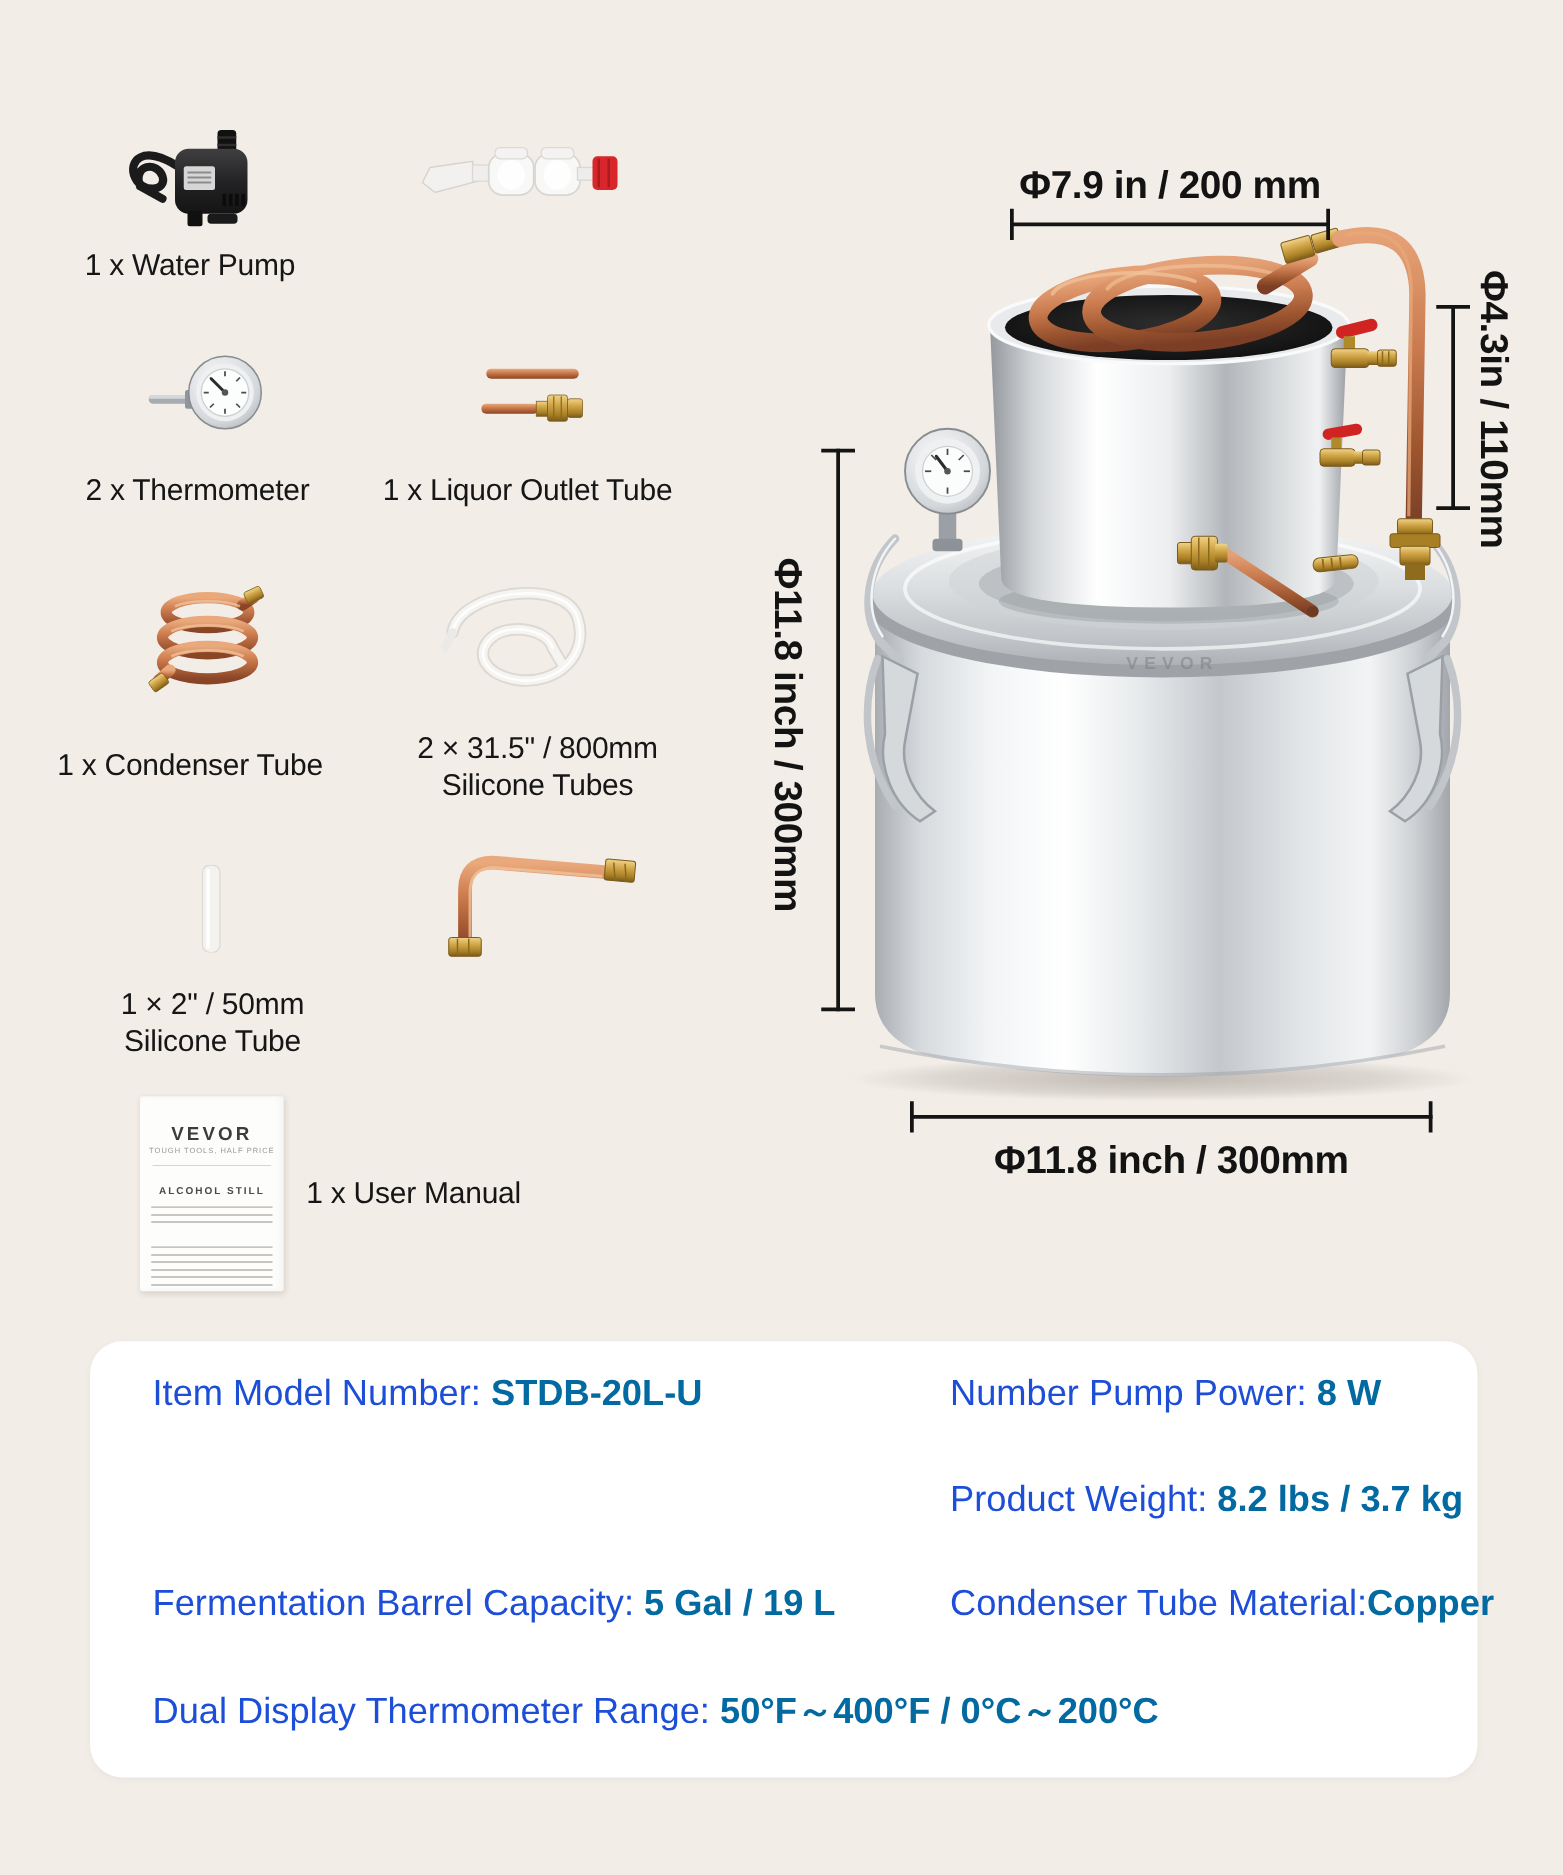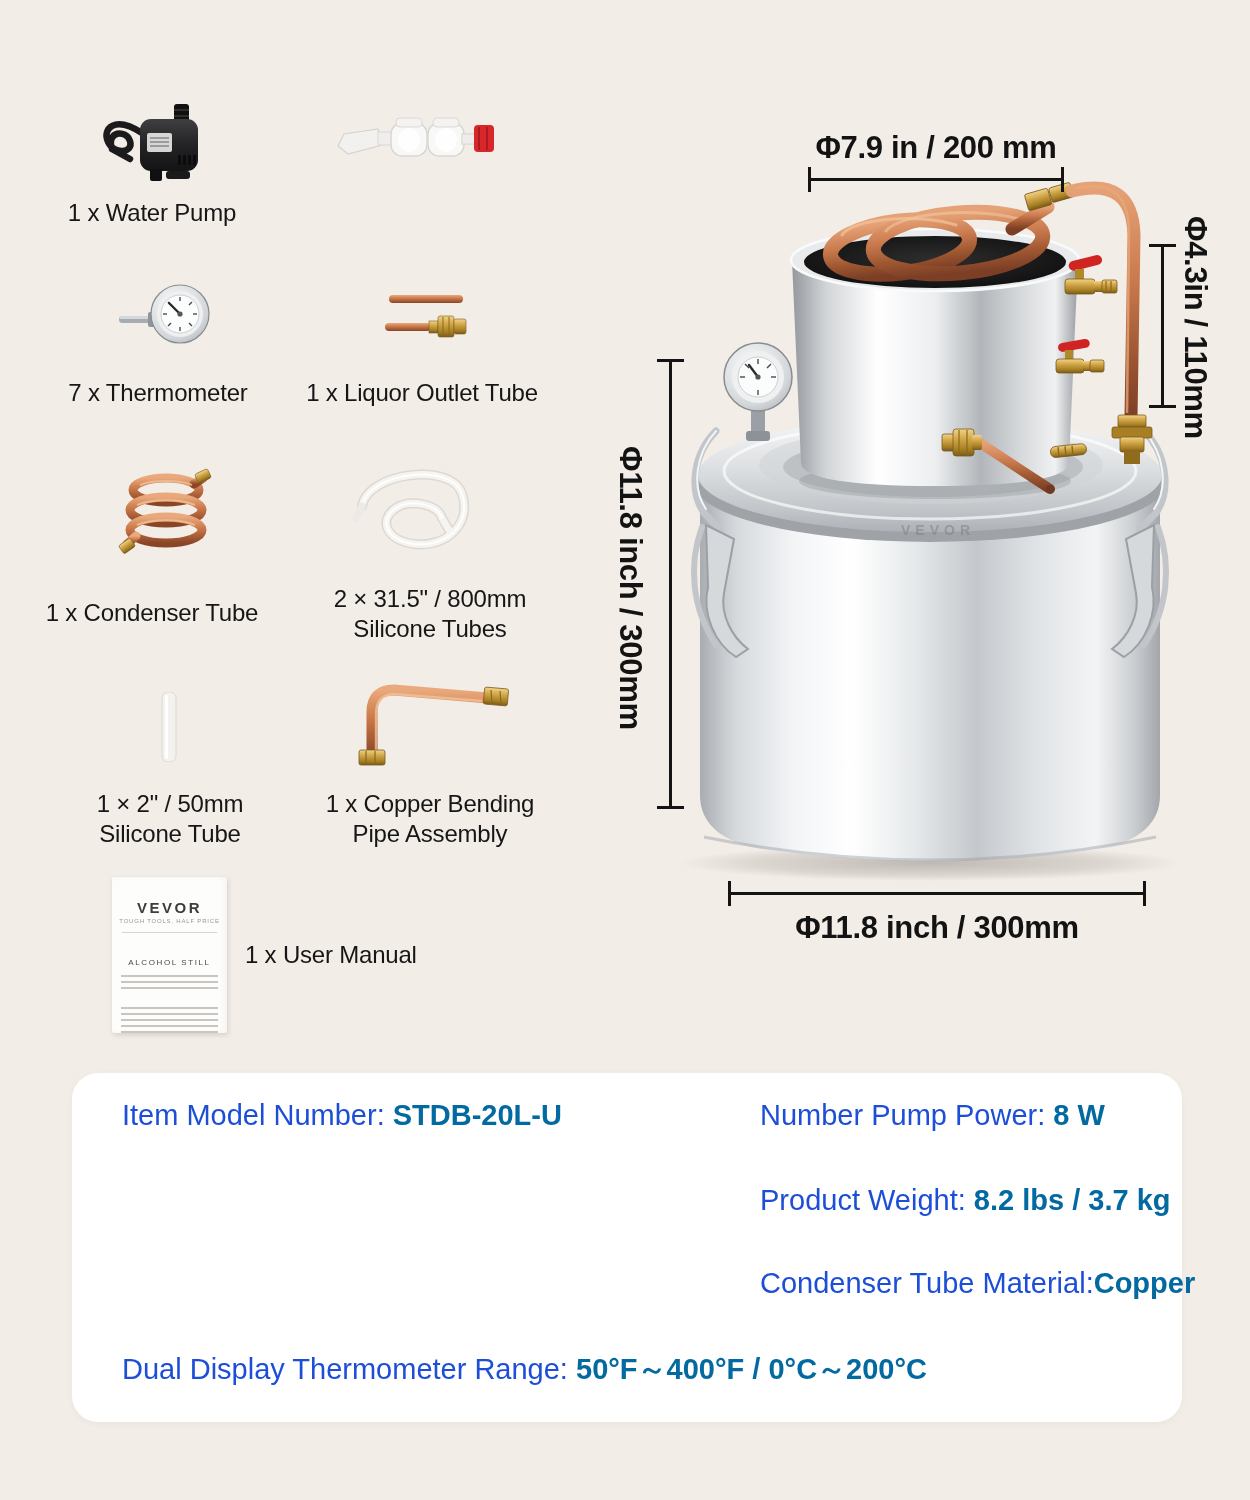--- a/index.html
+++ b/index.html
@@ -46,21 +46,21 @@
     position:absolute;left:112px;top:877px;width:115px;height:156px;
     background:#fdfdfc;border-radius:2px;
     box-shadow:1px 2px 5px rgba(90,80,70,0.18), inset -3px 0 6px rgba(0,0,0,0.04);
     overflow:hidden;
   }
   .manual .brand{margin-top:22px;text-align:center;font-size:15px;font-weight:700;
     letter-spacing:2.5px;color:#3d3d3d;}
   .manual .tagline{margin-top:2px;text-align:center;font-size:6px;letter-spacing:0.8px;color:#9b9893;}
   .manual .quote{margin:8px 10px 0;height:4px;
     background:repeating-linear-gradient(to bottom,#d8d5d0 0 1px,transparent 1px 4px);}
-  .manual .title{margin-top:22px;text-align:center;font-size:8px;font-weight:400;
+  .manual .title{margin-top:12px;text-align:center;font-size:8px;font-weight:700;
     letter-spacing:1.6px;color:#4a4a48;}
   .manual .para{margin:8px 9px 0;
     background:repeating-linear-gradient(to bottom,#c9c6c1 0 1.6px,transparent 1.6px 6px);}
   .manual .para.p1{height:18px;}
   .manual .para.p2{height:34px;margin-top:14px;}
 </style>
 </head>
 <body>
 
 <div class="stage">
@@ -184,21 +184,21 @@
       <line x1="45" y1="31" x2="49" y2="31"></line>
         <line x1="75" y1="31" x2="79" y2="31"></line>
       <line x1="50" y1="19" x2="53" y2="22"></line>
         <line x1="74" y1="19" x2="71" y2="22"></line>
       <line x1="50" y1="43" x2="53" y2="40"></line>
         <line x1="74" y1="43" x2="71" y2="40"></line>
     </g>
     <line x1="62" y1="31" x2="51" y2="20" stroke="#2b2b2b" stroke-width="2.4" stroke-linecap="round"></line>
     <circle cx="62" cy="31" r="2.6" fill="#555"></circle>
   </svg>
-  <div class="item-label" style="left:38px;top:378px;width:240px">7 x Thermometer</div>
+  <div class="item-label" style="left:38px;top:378px;width:240px">2 x Thermometer</div>
 
   <svg class="abs" style="left:385px;top:293px" width="85" height="48" viewBox="0 0 85 48">
     <rect x="4" y="2" width="74" height="8" rx="4" fill="url(#gradCopperH)"></rect>
     <rect x="0" y="30" width="46" height="8" rx="4" fill="url(#gradCopperH)"></rect>
     <rect x="44" y="28" width="9" height="12" fill="url(#gradBrass)" stroke="#7a5a1c" stroke-width="0.6"></rect>
     <rect x="53" y="23" width="16" height="21" rx="2" fill="url(#gradBrass)" stroke="#7a5a1c" stroke-width="0.6"></rect>
     <line x1="58" y1="24" x2="58" y2="43" stroke="#8a6a1a" stroke-width="1"></line>
     <line x1="64" y1="24" x2="64" y2="43" stroke="#8a6a1a" stroke-width="1"></line>
     <rect x="69" y="26" width="12" height="15" rx="2" fill="url(#gradBrass)" stroke="#7a5a1c" stroke-width="0.6"></rect>
   </svg>
@@ -241,21 +241,20 @@
   <svg class="abs" style="left:342px;top:670px" width="172" height="100" viewBox="0 0 172 100">
     <path d="M30 86 L30 42 Q30 20 52 20 L146 28" stroke="url(#gradCopperH)" stroke-width="11" fill="none" stroke-linecap="round"></path>
     <path d="M34 80 L34 44 Q34 25 52 24 L140 31" stroke="#f0c29a" stroke-width="2.4" fill="none" opacity="0.8"></path>
     <rect x="17" y="80" width="26" height="15" rx="2" fill="url(#gradBrass)" stroke="#7a5a1c" stroke-width="0.8"></rect>
     <line x1="24" y1="81" x2="24" y2="94" stroke="#8a6a1a" stroke-width="1.2"></line>
     <line x1="33" y1="81" x2="33" y2="94" stroke="#8a6a1a" stroke-width="1.2"></line>
     <rect x="142" y="18" width="24" height="17" rx="2" fill="url(#gradBrass)" stroke="#7a5a1c" stroke-width="0.8" transform="rotate(5 154 26)"></rect>
     <line x1="149" y1="20" x2="150" y2="34" stroke="#8a6a1a" stroke-width="1.2"></line>
     <line x1="158" y1="21" x2="159" y2="35" stroke="#8a6a1a" stroke-width="1.2"></line>
   </svg>
-  <div class="item-label" style="left:312px;top:789px;width:236px">1 x Copper Bending Pipe Assembly</div>
 
   <div class="manual">
     <div class="brand">VEVOR</div>
     <div class="tagline">TOUGH TOOLS, HALF PRICE</div>
     <div class="quote"></div>
     <div class="title">ALCOHOL STILL</div>
     <div class="para p1"></div>
     <div class="para p2"></div>
   </div>
   <div class="item-label left-align" style="left:245px;top:940px;width:230px">1 x User Manual</div>
@@ -410,20 +409,23 @@
   <div class="spec-panel">
     <div class="spec-cell" style="left:50px;top:25px">
       <span class="lbl">Item Model Number: </span><span class="val">STDB-20L-U</span>
     </div>
     <div class="spec-cell" style="left:688px;top:25px">
       <span class="lbl">Number Pump Power: </span><span class="val">8 W</span>
     </div>
     <div class="spec-cell" style="left:688px;top:110px">
       <span class="lbl">Product Weight: </span><span class="val">8.2 lbs / 3.7 kg</span>
     </div>
+    <div class="spec-cell" style="left:50px;top:193px">
+      <span class="lbl">Fermentation Barrel Capacity: </span><span class="val">5 Gal / 19 L</span>
+    </div>
     <div class="spec-cell" style="left:688px;top:193px">
       <span class="lbl">Condenser Tube Material:</span><span class="val">Copper</span>
     </div>
     <div class="spec-cell" style="left:50px;top:279px">
       <span class="lbl">Dual Display Thermometer Range: </span><span class="val">50°F～400°F / 0°C～200°C</span>
     </div>
   </div>
 
 </div>
 

